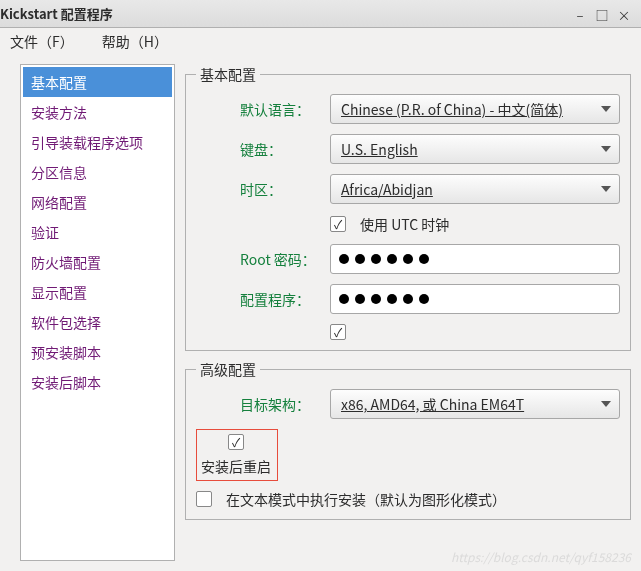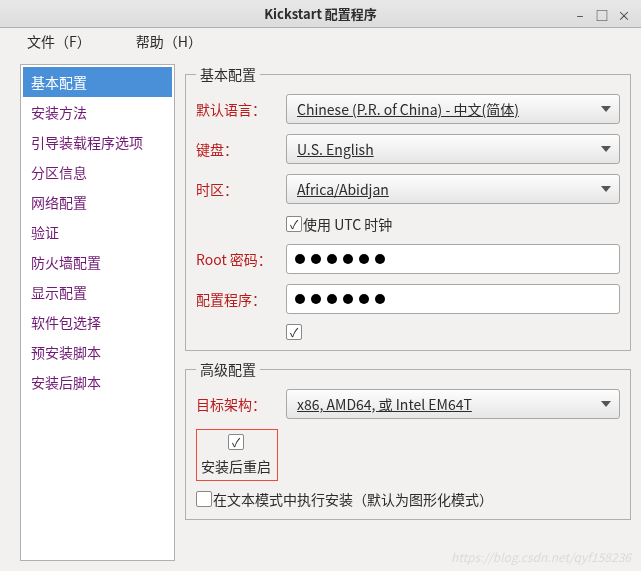--- a/index.html
+++ b/index.html
@@ -1,40 +1,40 @@
 <!DOCTYPE html>
 <html><head>
   <meta charset="utf-8">
   <style>
     * { box-sizing: border-box; margin: 0; padding: 0; font-family: "Noto Sans CJK SC", "WenQuanYi Micro Hei", sans-serif; font-size: 14px; }
     body { background: #f2f1f0; width: 641px; height: 571px; overflow: hidden; }
     .window { width: 641px; height: 571px; background: #f2f1f0; display: flex; flex-direction: column; }
-    .titlebar { height: 28px; background: linear-gradient(to bottom, #e8e8e8, #dcdcdc); border-bottom: 1px solid #b0b0b0; display: flex; align-items: center; justify-content: center; position: relative; }
+    .titlebar { height: 28px; background: linear-gradient(to bottom, #e8e8e8, #dcdcdc); border-bottom: 1px solid #b0b0b0; display: flex; align-items: center; position: relative; }
     .titlebar .title { font-weight: bold; font-size: 13px; color: #2c2c2c; }
     .titlebar .controls { position: absolute; right: 4px; top: 0; height: 28px; display: flex; align-items: center; gap: 8px; padding-right: 6px; }
     .titlebar .ctrl { width: 14px; height: 14px; display: flex; align-items: center; justify-content: center; font-size: 13px; color: #3a3a3a; cursor: pointer; }
     .menubar { height: 26px; background: #f2f1f0; display: flex; align-items: center; padding: 0 4px; gap: 16px; }
-    .menubar .menuitem { padding: 3px 6px; cursor: pointer; color: #2c2c2c; margin-left: 17px; }
+    .menubar .menuitem { padding: 3px 6px; cursor: pointer; color: #2c2c2c; }
     .content { flex: 1; display: flex; padding: 10px 10px 10px 20px; gap: 10px; }
     .sidebar { width: 155px; background: #fff; border: 1px solid #b0b0b0; padding: 2px; }
     .sidebar .item { padding: 5px 8px; cursor: pointer; color: #701a75; }
     .sidebar .item.active { background: #4a90d9; color: #fff; }
     .main { flex: 1; display: flex; flex-direction: column; gap: 8px; }
     fieldset { border: 1px solid #b0b0b0; padding: 10px 10px 10px 10px; background: #f2f1f0; }
     legend { padding: 0 4px; color: #2c2c2c; font-size: 14px; }
     .row { display: flex; align-items: center; margin-bottom: 10px; }
     .row:last-child { margin-bottom: 0; }
-    .row .label { width: 90px; color: #b91c1c; text-align: left; flex-shrink: 0; }
+    .row .label { width: 90px; color: #15803d; text-align: left; flex-shrink: 0; margin-left: 44px; }
     .row .field { flex: 1; }
     .combobox { position: relative; width: 100%; height: 30px; background: linear-gradient(to bottom, #fdfdfd, #e6e6e6); border: 1px solid #a7a7a7; border-radius: 3px; display: flex; align-items: center; padding: 0 26px 0 10px; cursor: pointer; color: #2c2c2c; text-decoration: underline; }
     .combobox .chevron { position: absolute; right: 8px; top: 50%; transform: translateY(-50%); }
     .chevron svg { display: block; }
     .password-input { width: 100%; height: 30px; border: 1px solid #a7a7a7; border-radius: 3px; background: #fff; display: flex; align-items: center; padding: 0 8px; gap: 6px; }
     .password-input .dot { width: 10px; height: 10px; background: #000; border-radius: 50%; }
-    .checkbox-row { display: flex; align-items: center; gap: 1px; margin-bottom: 8px; }
+    .checkbox-row { display: flex; align-items: center; gap: 14px; margin-bottom: 8px; }
     .checkbox-row:last-child { margin-bottom: 0; }
     .checkbox { width: 16px; height: 16px; border: 1px solid #888; border-radius: 2px; background: #fff; display: flex; align-items: center; justify-content: center; cursor: pointer; flex-shrink: 0; }
     .checkbox.checked::after { content: "✓"; font-size: 12px; color: #2c2c2c; line-height: 1; }
     .cb-label { color: #2c2c2c; cursor: pointer; }
     .highlight-box { border: 1px solid #e74c3c; padding: 4px 6px 4px 4px; display: inline-flex; align-items: center; gap: 6px; margin-bottom: 8px; flex-direction: column; }
     .watermark { position: absolute; bottom: 6px; right: 10px; color: #ccc; font-size: 12px; opacity: 0.6; font-style: italic; }
   </style>
 </head>
 <body>
 
@@ -162,21 +162,21 @@
         </div>
       </fieldset>
 
       <fieldset>
         <legend>高级配置</legend>
 
         <div class="row">
           <span class="label">目标架构：</span>
           <div class="field">
             <div class="combobox">
-              <span>x86, AMD64, 或  Intel EM64T</span>
+              <span>x86, AMD64, 或  China EM64T</span>
               <span class="chevron">
                   <svg width="10" height="6">
                     <polygon points="0,0 10,0 5,6" fill="#555"></polygon>
                   </svg>
                 </span>
             </div>
           </div>
         </div>
 
         <div class="highlight-box">

